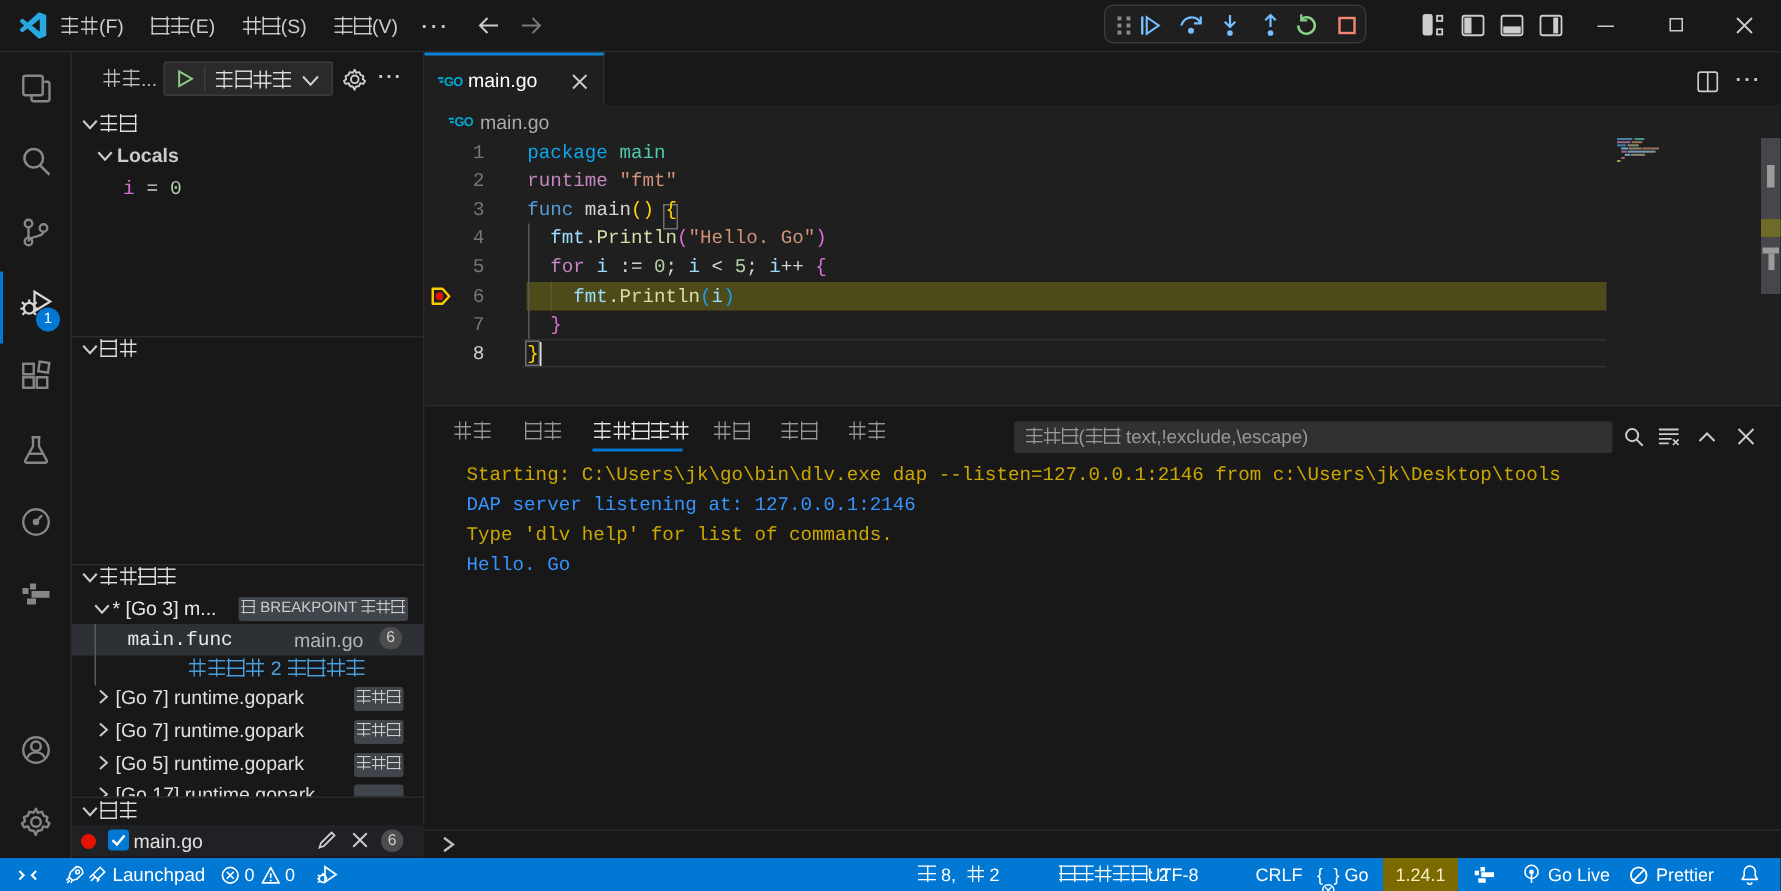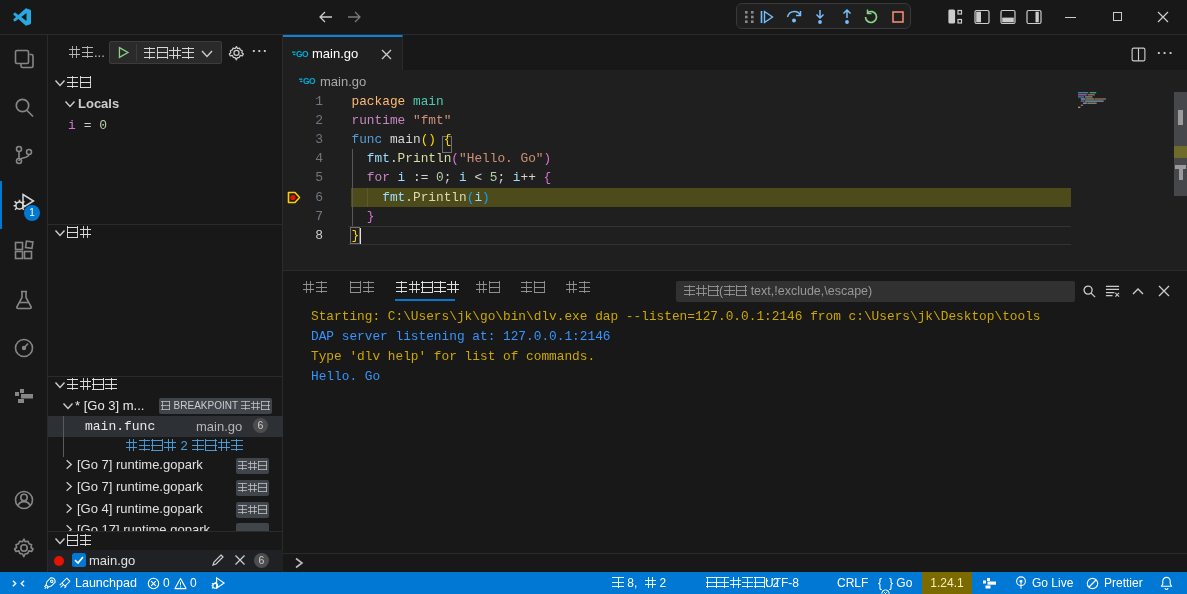--- a/index.html
+++ b/index.html
@@ -31,20 +31,27 @@
 </style>
 </head>
 <body>
 
 <div class="abs" id="titlebar" style="left:0;top:0;width:1187px;height:35px;background:#181818;border-bottom:1px solid #2b2b2b;">
 
   <svg class="abs" style="left:13px;top:8px;" width="18" height="18" viewBox="0 0 100 100">
     <path fill="#29a8e0" d="M75.6 2.1 96.4 10.1 C98.6 10.9 100 13 100 15.3 L100 84.7 C100 87 98.6 89.1 96.4 89.9 L75.6 97.9 C73.1 98.9 70.3 98.3 68.4 96.4 L29.9 61.3 13.1 74 C11.6 75.2 9.5 75.1 8.1 73.8 L2.5 68.7 C.8 67.2 .8 64.5 2.5 63 L17 50 2.5 37 C.8 35.5 .8 32.8 2.5 31.3 L8.1 26.2 C9.5 24.9 11.6 24.8 13.1 26 L29.9 38.7 68.4 3.6 C70.3 1.7 73.1 1.1 75.6 2.1 Z M75 27.1 45.9 50 75 72.9 Z"></path>
   </svg>
 
+  <div class="abs" style="left:40px;top:0;height:35px;line-height:35px;color:#cccccc;font-size:13px;">
+    <span style="margin-right:14px;"><span class="k"></span><span class="k3"></span>(F)</span>
+    <span style="margin-right:14px;"><span class="k2"></span><span class="k"></span>(E)</span>
+    <span style="margin-right:14px;"><span class="k3"></span><span class="k2"></span>(S)</span>
+    <span style="margin-right:12px;"><span class="k"></span><span class="k2"></span>(V)</span>
+    <span style="letter-spacing:2px;font-weight:bold;">···</span>
+  </div>
 
   <svg class="abs" style="left:318px;top:9px;" width="16" height="16" viewBox="0 0 16 16">
       <path stroke="#cccccc" stroke-width="1.3" fill="none" d="M14 8 H2.5 M7 3 2 8 7 13"></path>
     </svg>
   <svg class="abs" style="left:346px;top:9px;" width="16" height="16" viewBox="0 0 16 16">
       <path stroke="#7a7a7a" stroke-width="1.3" fill="none" d="M2 8 H13.5 M9 3 14 8 9 13"></path>
     </svg>
 
 
   <div class="abs" style="left:736px;top:3px;width:175px;height:26px;background:#1f1f1f;border:1px solid #393939;border-radius:6px;">
@@ -223,21 +230,21 @@
   <div class="abs" style="left:204px;top:8px;color:#cccccc;font-weight:bold;letter-spacing:1.2px;">···</div>
 
   <svg class="abs" style="left:5px;top:41px;" width="14" height="14" viewBox="0 0 14 14">
       <path d="M2.5 4.5 7 9.5 11.5 4.5" fill="none" stroke="#cccccc" stroke-width="1.4"></path>
     </svg>
   <div class="abs" style="left:18px;top:40px;font-weight:bold;color:#e4e4e4;"><span class="k"></span><span class="k2"></span></div>
   <svg class="abs" style="left:15px;top:62px;" width="14" height="14" viewBox="0 0 14 14">
       <path d="M2.5 4.5 7 9.5 11.5 4.5" fill="none" stroke="#cccccc" stroke-width="1.4"></path>
     </svg>
   <div class="abs" style="left:30px;top:61px;font-weight:bold;">Locals</div>
-  <div class="abs mono" style="left:20px;top:83px;"><span style="color:#d670d6;">i</span> <span style="color:#cccccc;">=</span> <span style="color:#b5cea8;">0</span></div>
+  <div class="abs mono" style="left:34px;top:83px;"><span style="color:#d670d6;">i</span> <span style="color:#cccccc;">=</span> <span style="color:#b5cea8;">0</span></div>
 
   <div class="abs" style="left:0;top:189px;width:234px;border-top:1px solid #2b2b2b;"></div>
   <svg class="abs" style="left:5px;top:191px;" width="14" height="14" viewBox="0 0 14 14">
       <path d="M2.5 4.5 7 9.5 11.5 4.5" fill="none" stroke="#cccccc" stroke-width="1.4"></path>
     </svg>
   <div class="abs" style="left:18px;top:190px;font-weight:bold;color:#e4e4e4;"><span class="k2"></span><span class="k3"></span></div>
 
   <div class="abs" style="left:0;top:341px;width:234px;border-top:1px solid #2b2b2b;"></div>
   <svg class="abs" style="left:5px;top:343px;" width="14" height="14" viewBox="0 0 14 14">
       <path d="M2.5 4.5 7 9.5 11.5 4.5" fill="none" stroke="#cccccc" stroke-width="1.4"></path>
@@ -265,21 +272,21 @@
   <div class="abs" style="left:29px;top:422px;color:#e0e0e0;">[Go 7] runtime.gopark</div>
   <div class="abs" style="left:188px;top:423px;width:33px;height:15.5px;background:#40444b;border-radius:2px;font-size:10px;color:#cccccc;text-align:center;line-height:15px;"><span class="k" style="width:9px;height:9px;margin:0;"></span><span class="k3" style="width:9px;height:9px;margin:0 0 0 1px;"></span><span class="k2" style="width:9px;height:9px;margin:0 0 0 1px;"></span></div>
   <svg class="abs" style="left:14px;top:445px;" width="13" height="13" viewBox="0 0 14 14">
       <path d="M5 2.5 10 7 5 11.5" fill="none" stroke="#cccccc" stroke-width="1.4"></path>
     </svg>
   <div class="abs" style="left:29px;top:444px;color:#e0e0e0;">[Go 7] runtime.gopark</div>
   <div class="abs" style="left:188px;top:445px;width:33px;height:15.5px;background:#40444b;border-radius:2px;font-size:10px;color:#cccccc;text-align:center;line-height:15px;"><span class="k" style="width:9px;height:9px;margin:0;"></span><span class="k3" style="width:9px;height:9px;margin:0 0 0 1px;"></span><span class="k2" style="width:9px;height:9px;margin:0 0 0 1px;"></span></div>
   <svg class="abs" style="left:14px;top:467px;" width="13" height="13" viewBox="0 0 14 14">
       <path d="M5 2.5 10 7 5 11.5" fill="none" stroke="#cccccc" stroke-width="1.4"></path>
     </svg>
-  <div class="abs" style="left:29px;top:466px;color:#e0e0e0;">[Go 4] runtime.gopark</div>
+  <div class="abs" style="left:29px;top:466px;color:#e0e0e0;">[Go 5] runtime.gopark</div>
   <div class="abs" style="left:188px;top:467px;width:33px;height:15.5px;background:#40444b;border-radius:2px;font-size:10px;color:#cccccc;text-align:center;line-height:15px;"><span class="k" style="width:9px;height:9px;margin:0;"></span><span class="k3" style="width:9px;height:9px;margin:0 0 0 1px;"></span><span class="k2" style="width:9px;height:9px;margin:0 0 0 1px;"></span></div>
 
   <div class="abs" style="left:14px;top:487px;width:220px;height:9px;overflow:hidden;">
     <svg class="abs" style="left:0;top:1px;" width="13" height="13" viewBox="0 0 14 14">
         <path d="M5 2.5 10 7 5 11.5" fill="none" stroke="#cccccc" stroke-width="1.4"></path>
       </svg>
     <div class="abs" style="left:15px;top:0;color:#e0e0e0;">[Go 17] runtime.gopark</div>
     <div class="abs" style="left:174px;top:1px;width:33px;height:15px;background:#40444b;border-radius:2px;"></div>
   </div>
 
@@ -360,21 +367,21 @@
 
 <div class="abs" style="left:0;top:0.0px;width:40px;text-align:right;color:#6e7681;line-height:19.1px;">1</div>
       <div class="abs" style="left:0;top:19.1px;width:40px;text-align:right;color:#6e7681;line-height:19.1px;">2</div>
       <div class="abs" style="left:0;top:38.2px;width:40px;text-align:right;color:#6e7681;line-height:19.1px;">3</div>
       <div class="abs" style="left:0;top:57.3px;width:40px;text-align:right;color:#6e7681;line-height:19.1px;">4</div>
       <div class="abs" style="left:0;top:76.4px;width:40px;text-align:right;color:#6e7681;line-height:19.1px;">5</div>
       <div class="abs" style="left:0;top:95.5px;width:40px;text-align:right;color:#6e7681;line-height:19.1px;">6</div>
       <div class="abs" style="left:0;top:114.6px;width:40px;text-align:right;color:#6e7681;line-height:19.1px;">7</div>
       <div class="abs" style="left:0;top:133.7px;width:40px;text-align:right;color:#cccccc;line-height:19.1px;">8</div>
 
-    <div class="cl" style="top:0;"><span style="color:#fdba74;">package</span> <span style="color:#4ec9b0;">main</span></div>
+    <div class="cl" style="top:0;"><span style="color:#0ea5e9;">package</span> <span style="color:#4ec9b0;">main</span></div>
     <div class="cl" style="top:19.1px;"><span style="color:#c586c0;">runtime</span> <span style="color:#ce9178;">"fmt"</span></div>
     <div class="cl" style="top:38.2px;"><span style="color:#569cd6;">func</span> <span style="color:#d4d4d4;">main</span><span style="color:#ffd700;">()</span> <span style="color:#ffd700;">{</span></div>
     <div class="cl" style="top:57.3px;">  <span style="color:#9cdcfe;">fmt</span>.<span style="color:#dcdcaa;">Println</span><span style="color:#da70d6;">(</span><span style="color:#ce9178;">"Hello. Go"</span><span style="color:#da70d6;">)</span></div>
     <div class="cl" style="top:76.4px;">  <span style="color:#c586c0;">for</span> <span style="color:#9cdcfe;">i</span> := <span style="color:#b5cea8;">0</span>; <span style="color:#9cdcfe;">i</span> &lt; <span style="color:#b5cea8;">5</span>; <span style="color:#9cdcfe;">i</span>++ <span style="color:#da70d6;">{</span></div>
     <div class="cl" style="top:95.5px;">    <span style="color:#9cdcfe;">fmt</span>.<span style="color:#dcdcaa;">Println</span><span style="color:#179fff;">(</span><span style="color:#9cdcfe;">i</span><span style="color:#179fff;">)</span></div>
     <div class="cl" style="top:114.6px;">  <span style="color:#da70d6;">}</span></div>
     <div class="cl" style="top:133.7px;"><span style="color:#ffd700;">}</span></div>
 
     <svg class="abs" style="left:795px;top:0;" width="28" height="16" viewBox="0 0 30 35" preserveAspectRatio="none">
       <g>

